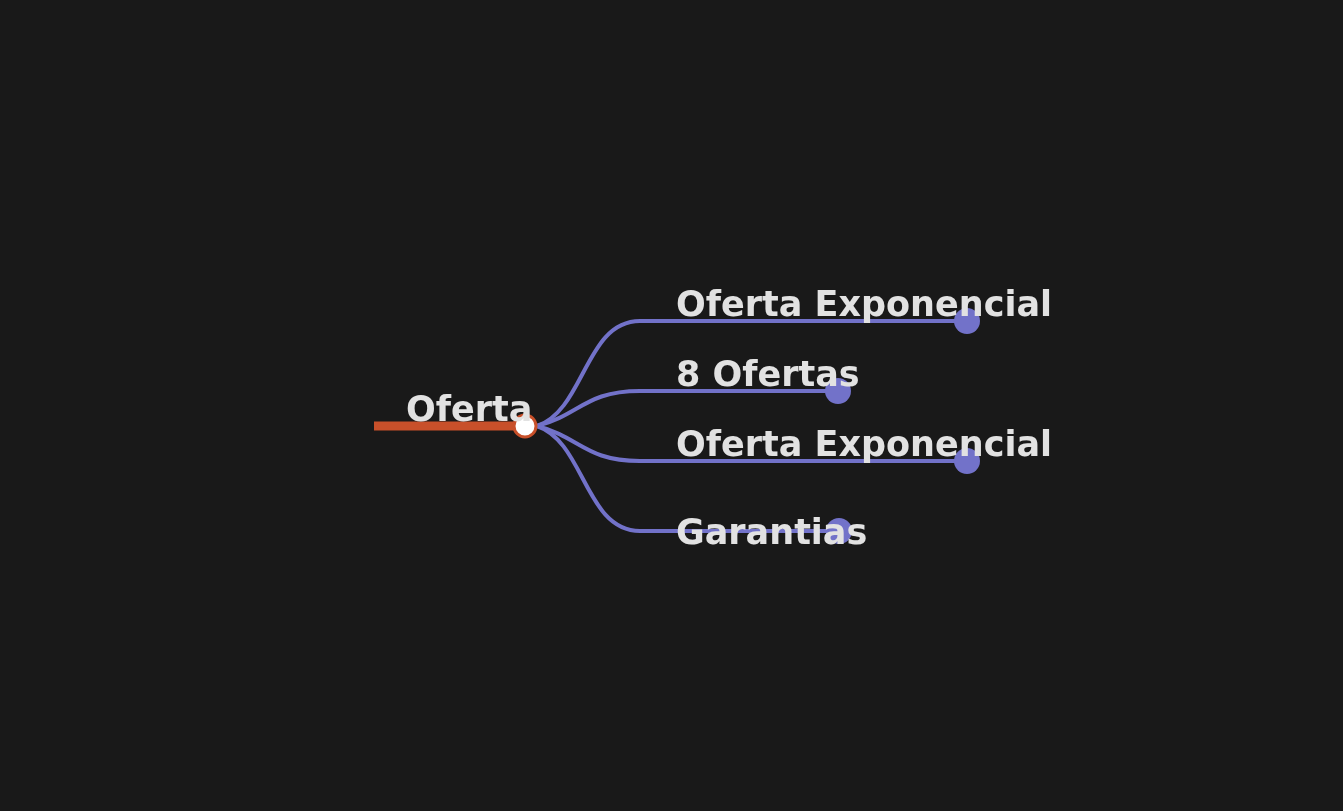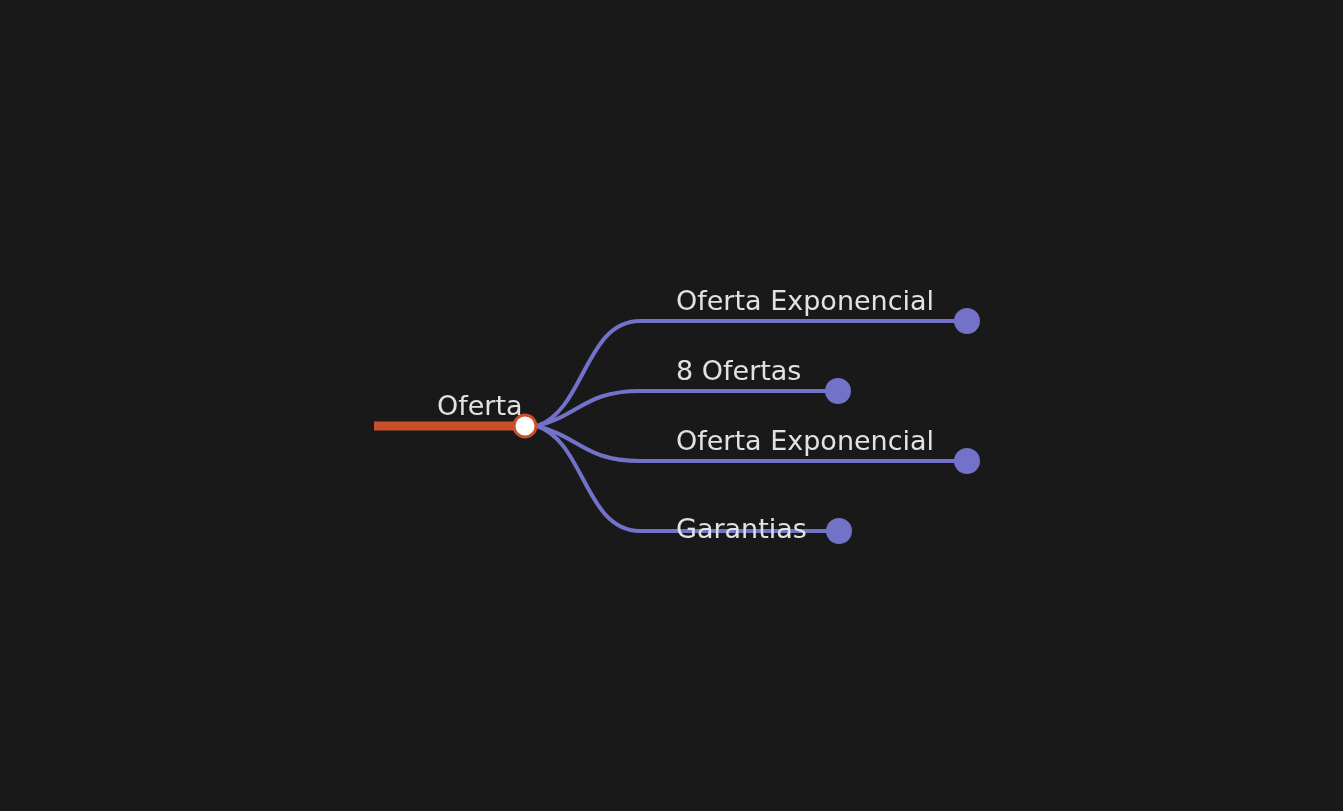--- a/index.html
+++ b/index.html
@@ -1,35 +1,35 @@
 <!DOCTYPE html>
 <html><head>
 <meta charset="utf-8">
 <style>
   html, body { margin:0; padding:0; }
   body { width:1343px; height:811px; background:#191919; overflow:hidden; position:relative;
          font-family:"DejaVu Sans","Liberation Sans",sans-serif; }
   svg { position:absolute; left:0; top:0; }
-  .lbl { position:absolute; color:#e2e2e2; font-size:27px; line-height:1; white-space:nowrap; }
+  .lbl { position:absolute; color:#e2e2e2; font-size:35px; line-height:1; white-space:nowrap;font-weight:bold; }
 </style>
 </head>
 <body>
 
 <svg width="1343" height="811">
   <g fill="none" stroke="#7272c9" stroke-width="4" stroke-linecap="round">
     <path d="M537,426 C585,410 585,321 640,321 L967,321"></path>
     <path d="M537,426 C580,415 585,391 640,391 L838,391"></path>
     <path d="M537,426 C580,437 585,461 640,461 L967,461"></path>
     <path d="M537,426 C585,442 585,531 640,531 L839,531"></path>
   </g>
   <circle cx="967" cy="321" r="13" fill="#7272c9"></circle>
   <circle cx="838" cy="391" r="13" fill="#7272c9"></circle>
   <circle cx="967" cy="461" r="13" fill="#7272c9"></circle>
   <circle cx="839" cy="531" r="13" fill="#7272c9"></circle>
   <line x1="374" y1="426" x2="514" y2="426" stroke="#c8502a" stroke-width="9"></line>
   <circle cx="525" cy="426" r="11" fill="#ffffff" stroke="#c8502a" stroke-width="3"></circle>
 </svg>
 
-<div class="lbl" style="left:406px; top:392px;margin-left:31px;">Oferta</div>
+<div class="lbl" style="left:406px; top:392px;">Oferta</div>
 <div class="lbl" style="left:676px; top:287px;">Oferta Exponencial</div>
 <div class="lbl" style="left:676px; top:357px;">8 Ofertas</div>
 <div class="lbl" style="left:676px; top:427px;">Oferta Exponencial</div>
 <div class="lbl" style="left:676px; top:515px;">Garantias</div>
 
 </body></html>

